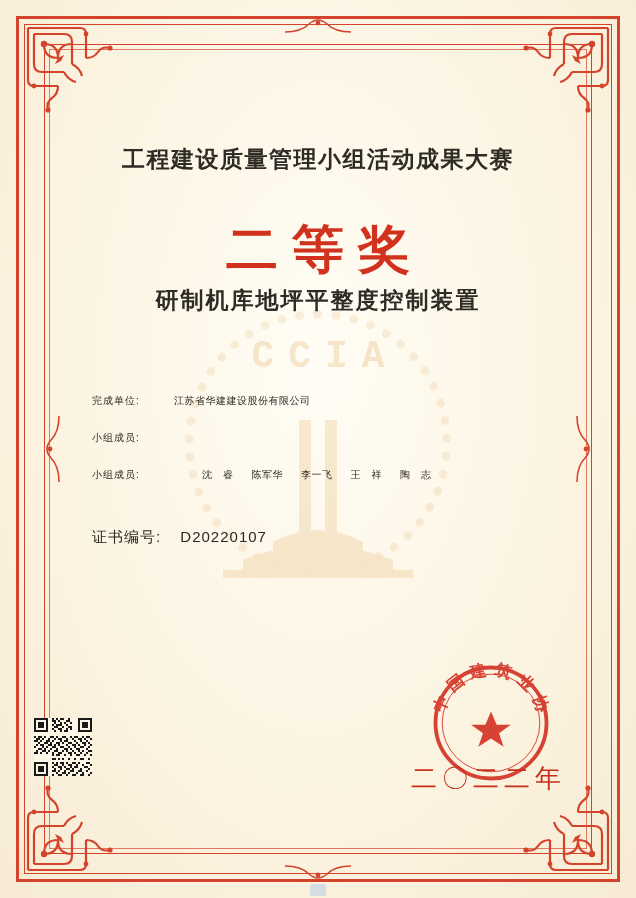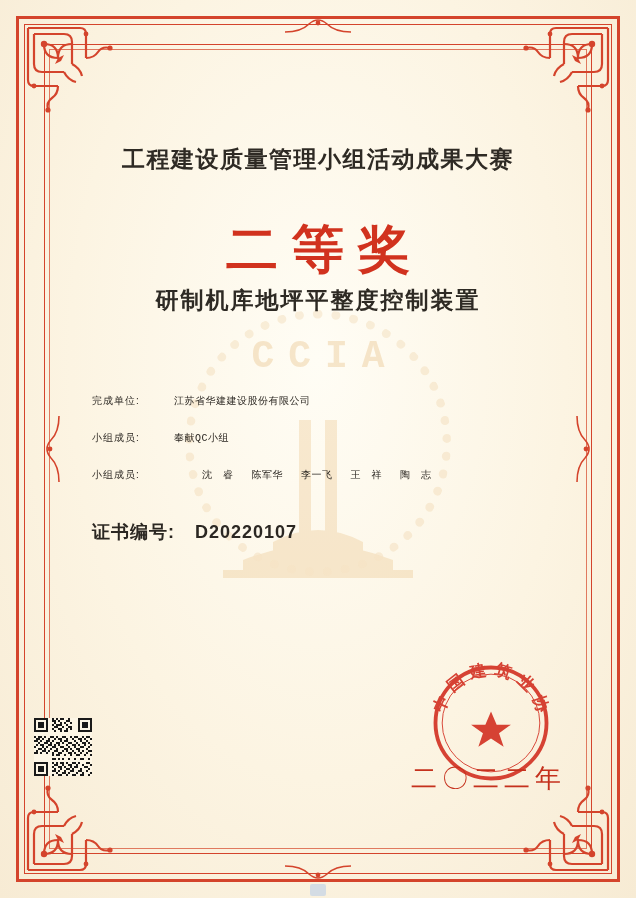--- a/index.html
+++ b/index.html
@@ -174,32 +174,31 @@
   .field-value {
     flex: 1;
     letter-spacing: 0.5px;
     font-family: Liberation Mono, monospace;
   }
   .member-line {
     display: block;
     margin-bottom: 17px;
     letter-spacing: 0.5px;
   }
-  .member-line:last-child { margin-bottom: 0; }
+  .member-line:last-child { margin-bottom: 8px; }
   .member-line .m { display: inline-block; margin-right: 18px; }
   .member-line.second { padding-left: 28px; }
 
   .cert-no {
     margin-top: 38px;
     padding-left: 32px;
-    font-size: 18px;
+    font-size: 15px;
     color: #2b2722;
     font-family: "Liberation Sans", "DejaVu Sans", sans-serif;
     letter-spacing: 1px;
-    font-weight: bold;
   }
 
   
   .qr {
     position: absolute;
     left: 34px;
     bottom: 122px;
     width: 58px;
     height: 58px;
   }
@@ -400,21 +399,20 @@
 
     <div class="project">研制机库地坪平整度控制装置</div>
 
     <div class="fields">
       <div class="field-row">
         <div class="field-label">完成单位:</div>
         <div class="field-value">江苏省华建建设股份有限公司</div>
       </div>
       <div class="field-row">
         <div class="field-label">小组成员:</div>
-        <div class="field-value">奉献QC小组</div>
       </div>
       <div class="field-row">
         <div class="field-label">小组成员:</div>
         <div class="field-value">
           <span class="member-line second">
             <span class="m">沈　睿</span><span class="m">陈军华</span><span class="m">李一飞</span><span class="m">王　祥</span><span class="m">陶　志</span>
           </span>
         </div>
       </div>
     </div>

